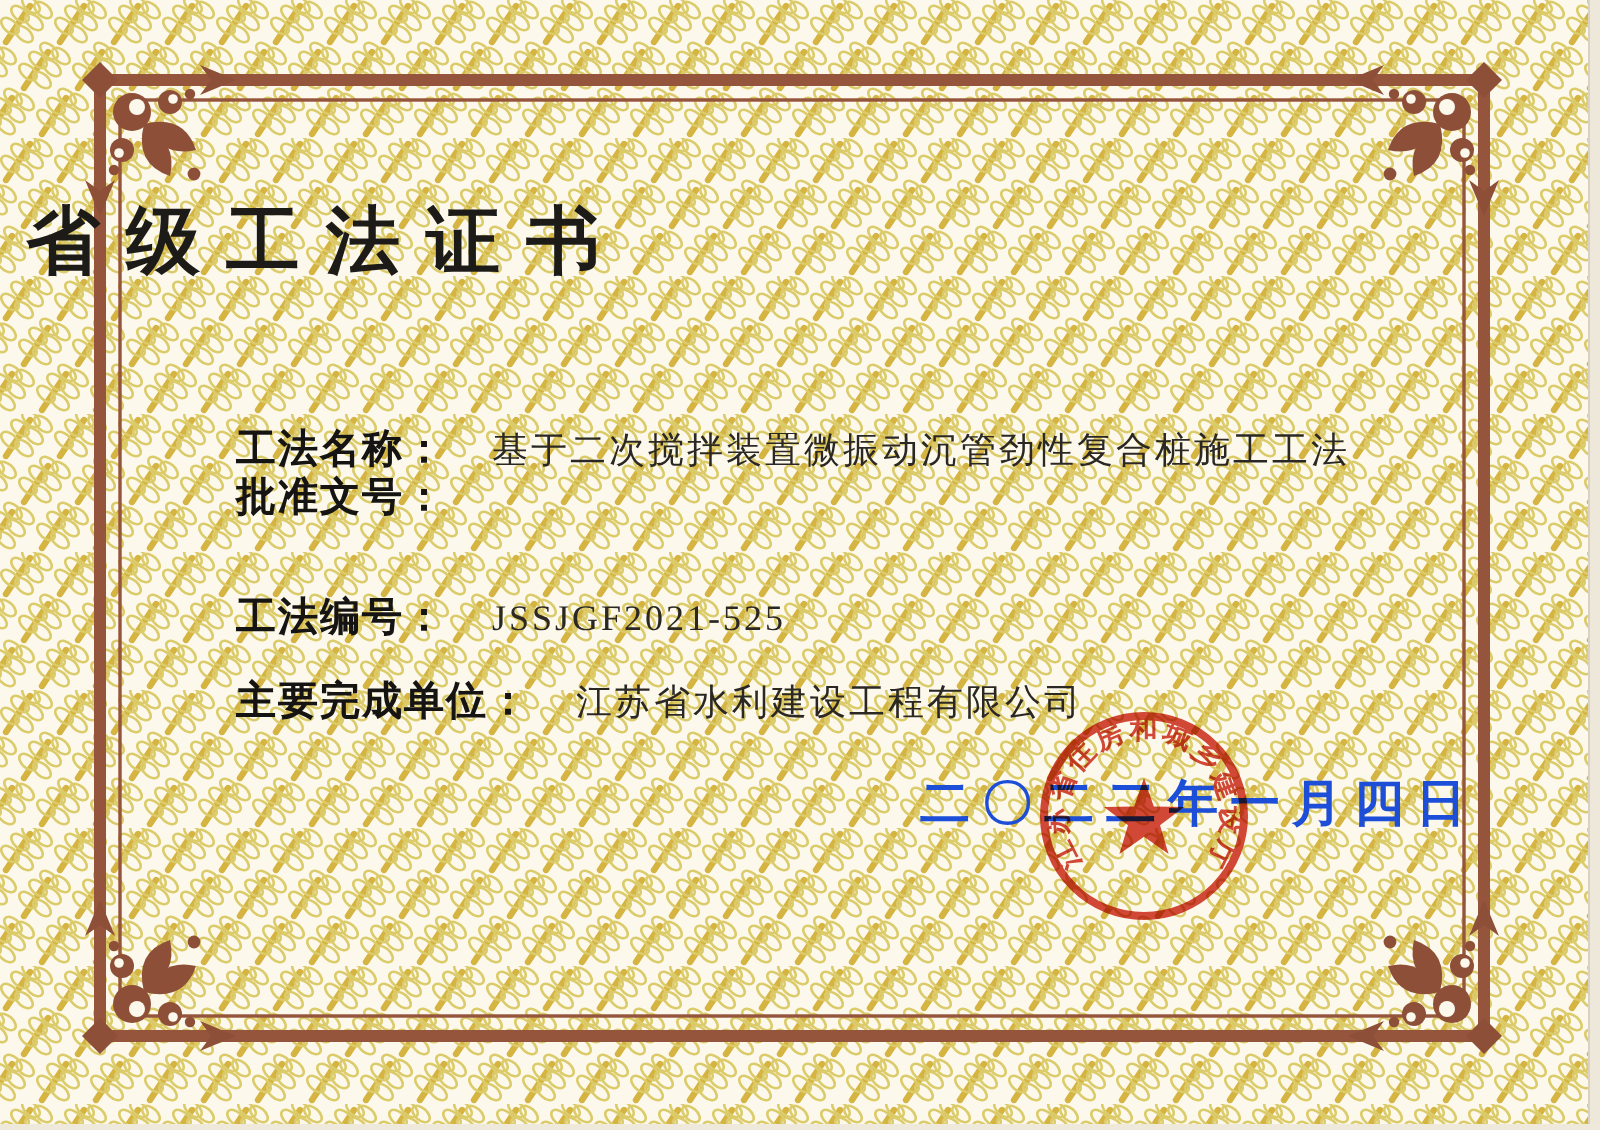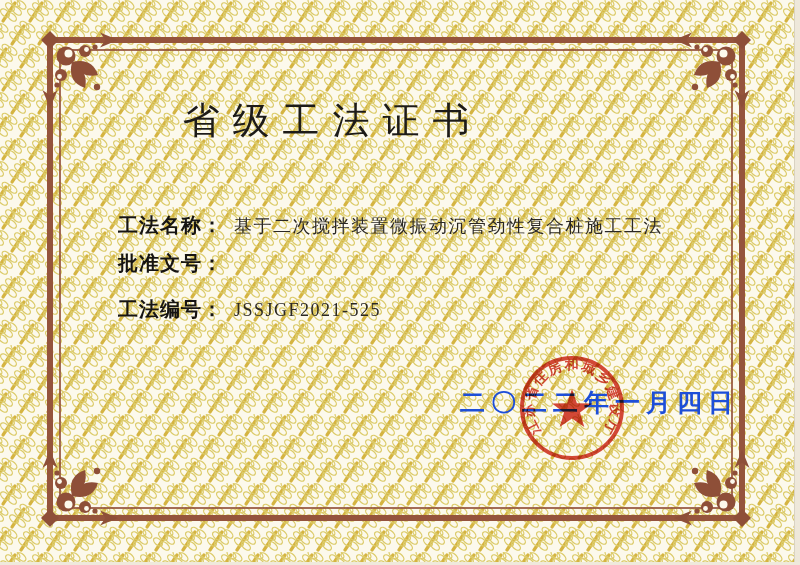--- a/index.html
+++ b/index.html
@@ -4,38 +4,38 @@
 <style>
   html,body{margin:0;padding:0;background:#777;}
   .page{
     position:relative;width:800px;height:565px;overflow:hidden;
     background:#fcf9ec;
     font-family:"Liberation Sans",sans-serif;
   }
   .bg-svg{position:absolute;left:0;top:0;width:800px;height:565px;display:block;}
   .content{position:absolute;left:0;top:0;width:800px;height:565px;}
   .cert-title{
-    position:absolute;left:0;top:101px;width:652px;text-align:center;
-    font-size:37px;font-weight:400;color:#1d1b18;
+    position:absolute;left:0;top:101px;width:652px;
+    font-size:37px;font-weight:700;color:#1d1b18;
     letter-spacing:13px;text-indent:13px;line-height:1.1;
     font-family:"Liberation Sans","DejaVu Sans",sans-serif;
   }
   .field-row{
     position:absolute;left:118px;display:flex;align-items:baseline;white-space:nowrap;
   }
   .field-label{
     font-size:20px;font-weight:800;color:#161412;letter-spacing:1px;line-height:1.15;
     font-family:"Liberation Sans","DejaVu Sans",sans-serif;
     margin-top:44px;
   }
   .field-value{
-    margin-left:11px;font-size:18px;font-weight:500;color:#2b2824;letter-spacing:1.5px;
+    margin-left:23px;font-size:18px;font-weight:500;color:#2b2824;letter-spacing:1.5px;
     line-height:1.2;font-family:"Liberation Serif","DejaVu Serif",serif;
   }
-  .row-1{top:170px}.row-2{top:208px}.row-3{top:254px}.row-4{top:296px}.row-5{top:338px}
+  .row-1{top:170px}.row-2{top:194px}.row-3{top:254px}.row-4{top:296px}.row-5{top:338px}
   .issue-date{
     position:absolute;left:460px;top:389px;
     font-size:25px;font-weight:700;color:#1d4ed8;letter-spacing:6px;line-height:1.1;
     font-family:"Liberation Serif","DejaVu Serif",serif;white-space:nowrap;
   }
   .seal{
     position:absolute;left:516px;top:352px;width:112px;height:112px;
     mix-blend-mode:multiply;opacity:.93;
   }
   .seal-arc-text{
@@ -110,20 +110,24 @@
 
     <div class="field-row row-2">
       <span class="field-label">批准文号：</span>
     </div>
 
     <div class="field-row row-3">
       <span class="field-label">工法编号：</span>
       <span class="field-value">JSSJGF2021-525</span>
     </div>
 
+    <div class="field-row row-4">
+      <span class="field-label">主要完成单位：</span>
+      <span class="field-value">江苏省水利建设工程有限公司</span>
+    </div>
 
     <div class="field-row row-5">
     </div>
 
     <div class="issue-date">二〇二二年一月四日</div>
 
     <svg class="seal" viewBox="0 0 112 112" xmlns="http://www.w3.org/2000/svg">
       <circle cx="56" cy="56" r="50" fill="none" stroke="#d23b2b" stroke-width="4"></circle>
       <path id="sealArc" d="M 26.1,81.1 A 39,39 0 1 1 85.9,81.1" fill="none"></path>
       <text class="seal-arc-text">

